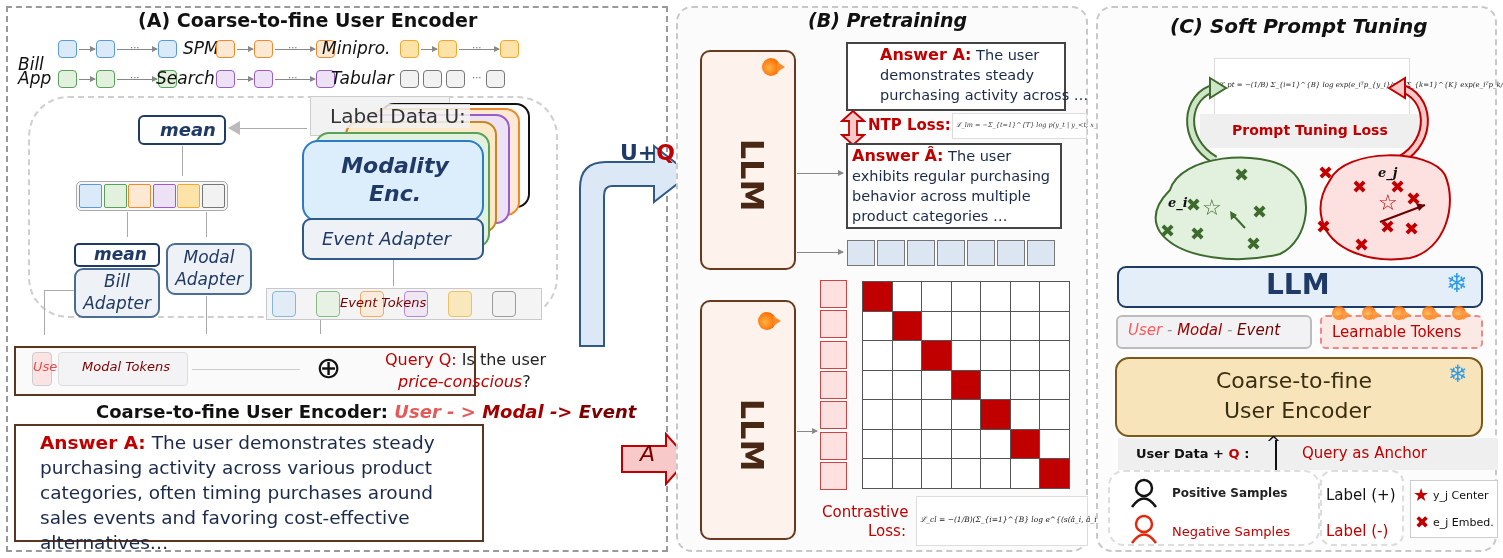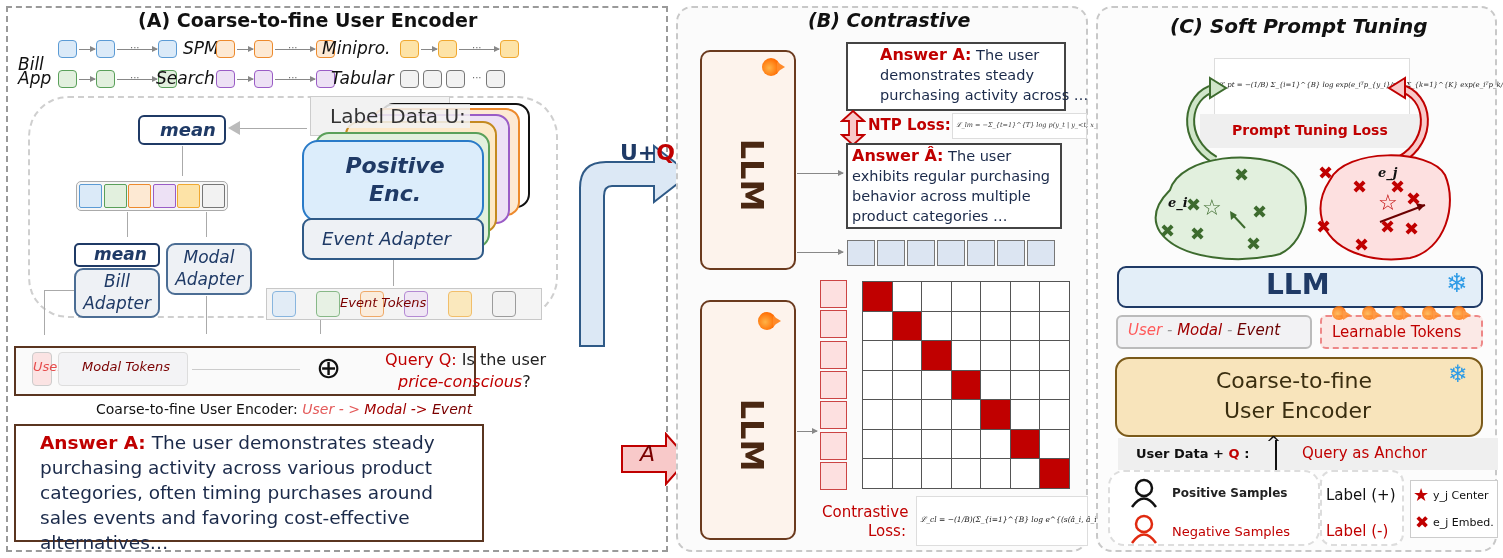--- a/index.html
+++ b/index.html
@@ -76,21 +76,21 @@
 <div class="box" style="left:28px;top:96px;width:530px;height:222px;border:2px dashed #cfcfcf;border-radius:40px;"></div>
 
 <div class="box" style="left:310px;top:96px;width:140px;height:40px;background:#f2f2f2;border:1px solid #ccc;"></div>
 <div class="box" style="left:380px;top:103px;width:150px;height:105px;border:2px solid #111;border-radius:14px;background:#fff;"></div>
 <div class="box" style="left:372px;top:108px;width:148px;height:108px;border:2px solid #ed8a2d;border-radius:14px;background:#fde9d3;"></div>
 <div class="box" style="left:362px;top:114px;width:148px;height:110px;border:2px solid #9a5cc6;border-radius:14px;background:#ede1f5;"></div>
 <div class="box" style="left:345px;top:121px;width:152px;height:112px;border:2px solid #c48a20;border-radius:14px;background:#fde9c8;"></div>
 <div class="box" style="left:315px;top:132px;width:175px;height:116px;border:2px solid #5aa05a;border-radius:14px;background:#e2f0de;"></div>
 <div class="txt" style="left:326px;top:104px;font-size:20px;color:#333;background:rgba(242,242,242,0.85);padding:0 4px;">Label Data U:</div>
 <div class="box" style="left:302px;top:140px;width:182px;height:82px;border:2.5px solid #2a7bc8;border-radius:16px;background:#dcedfb;"></div>
-<div class="txt navy" style="left:330px;top:152px;width:130px;white-space:normal;text-align:center;font-style:italic;font-weight:bold;font-size:22px;line-height:28px;">Positive Enc.</div>
+<div class="txt navy" style="left:330px;top:152px;width:130px;white-space:normal;text-align:center;font-style:italic;font-weight:bold;font-size:22px;line-height:28px;">Modality Enc.</div>
 <div class="box" style="left:302px;top:218px;width:182px;height:42px;border:2px solid #2f5a87;border-radius:9px;background:#eef1f5;"></div>
 <div class="txt navy" style="left:322px;top:228px;font-style:italic;font-size:18px;">Event Adapter</div>
 
 <div class="box" style="left:266px;top:288px;width:276px;height:32px;background:#f4f4f4;border:1px solid #c8c8c8;"></div>
 <div id="evtok">
     <div class="tok" style="left: 272px; top: 291px; width: 24px; height: 26px; border-color: rgb(91, 155, 213); background: rgb(219, 234, 248); opacity: 0.7;"></div>
     <div class="tok" style="left: 316px; top: 291px; width: 24px; height: 26px; border-color: rgb(90, 160, 90); background: rgb(226, 240, 222); opacity: 0.7;"></div>
     <div class="tok" style="left: 360px; top: 291px; width: 24px; height: 26px; border-color: rgb(237, 138, 45); background: rgb(253, 233, 211); opacity: 0.7;"></div>
     <div class="tok" style="left: 404px; top: 291px; width: 24px; height: 26px; border-color: rgb(154, 92, 198); background: rgb(237, 225, 245); opacity: 0.7;"></div>
     <div class="tok" style="left: 448px; top: 291px; width: 24px; height: 26px; border-color: rgb(240, 168, 48); background: rgb(253, 227, 167); opacity: 0.7;"></div>
@@ -137,21 +137,21 @@
 <div class="box" style="left:192px;top:369px;width:108px;height:1px;background:#ccc;"></div>
 <div class="txt" style="left:316px;top:351px;font-size:30px;color:#111;line-height:34px;">⊕</div>
 <div class="txt" style="left:385px;top:350px;font-size:16px;">
   <span class="red">Query Q:</span>
   <span style="color:#222">Is the user</span>
 </div>
 <div class="txt" style="left:398px;top:372px;font-size:16px;">
   <span class="red" style="font-style:italic">price-conscious</span><span style="color:#222">?</span>
 </div>
 
-<div class="txt" style="left:96px;top:401px;font-size:14px;font-weight:normal;color:#111;">
+<div class="txt" style="left:96px;top:401px;font-size:18px;font-weight:bold;color:#111;">
   <span>Coarse-to-fine User Encoder:</span>
   <span style="color:#e45a5a;font-style:italic">User - &gt;</span>
   <span style="color:#a00000;font-style:italic">Modal -&gt;</span>
   <span style="color:#7a0000;font-style:italic">Event</span>
 </div>
 
 <div class="box" style="left:14px;top:424px;width:470px;height:118px;border:2px solid #5a3520;background:#fff;"></div>
 <div class="txt" style="left:40px;top:430px;width:440px;white-space:normal;font-size:18.5px;line-height:25px;color:#1b2a4a;">
   <span class="red" style="font-weight:bold">Answer A:</span>
   <span>The user demonstrates steady purchasing activity across various product categories, often timing purchases around sales events and favoring cost-effective alternatives…</span>
@@ -162,21 +162,21 @@
 </svg>
 <div class="txt" style="left:620px;top:140px;font-size:22px;font-weight:bold;">
   <span style="color:#1f3a66">U+</span><span class="red">Q</span>
 </div>
 <svg class="abs" style="left:620px;top:432px;" width="72" height="54">
   <path d="M2,14 L46,14 L46,2 L68,27 L46,52 L46,40 L2,40 Z" fill="#f8c9c9" stroke="#c00000" stroke-width="2"></path>
 </svg>
 <div class="txt" style="left:640px;top:441px;font-size:22px;font-style:italic;color:#7a0000;">A</div>
 
 <div class="panel" style="left:676px;top:6px;width:412px;height:546px;border-color:#c8c8c8;border-radius:16px;background:#fbfbfb;"></div>
-<div class="panel-title" style="left:808px;top:9px;">(B) Contrastive</div>
+<div class="panel-title" style="left:808px;top:9px;">(B) Pretraining</div>
 
 <div class="box" style="left:700px;top:50px;width:96px;height:220px;border:2px solid #6b3a1e;border-radius:10px;background:#fdf3ec;"></div>
 <div class="flame" style="left:762px;top:58px;"></div>
 <div class="txt" style="left:716px;top:156px;font-size:32px;font-weight:bold;color:#4a2712;transform:rotate(90deg);transform-origin:center;">LLM</div>
 
 <div class="box" style="left:846px;top:42px;width:220px;height:69px;border:2px solid #444;background:#fff;"></div>
 <div class="txt" style="left:852px;top:45px;width:210px;white-space:normal;font-size:14.5px;line-height:20px;color:#1b2a4a;margin-left:28px;">
   <span class="red" style="font-weight:bold;font-size:16px">Answer A:</span>
   <span>The user demonstrates steady purchasing activity across …</span>
 </div>

